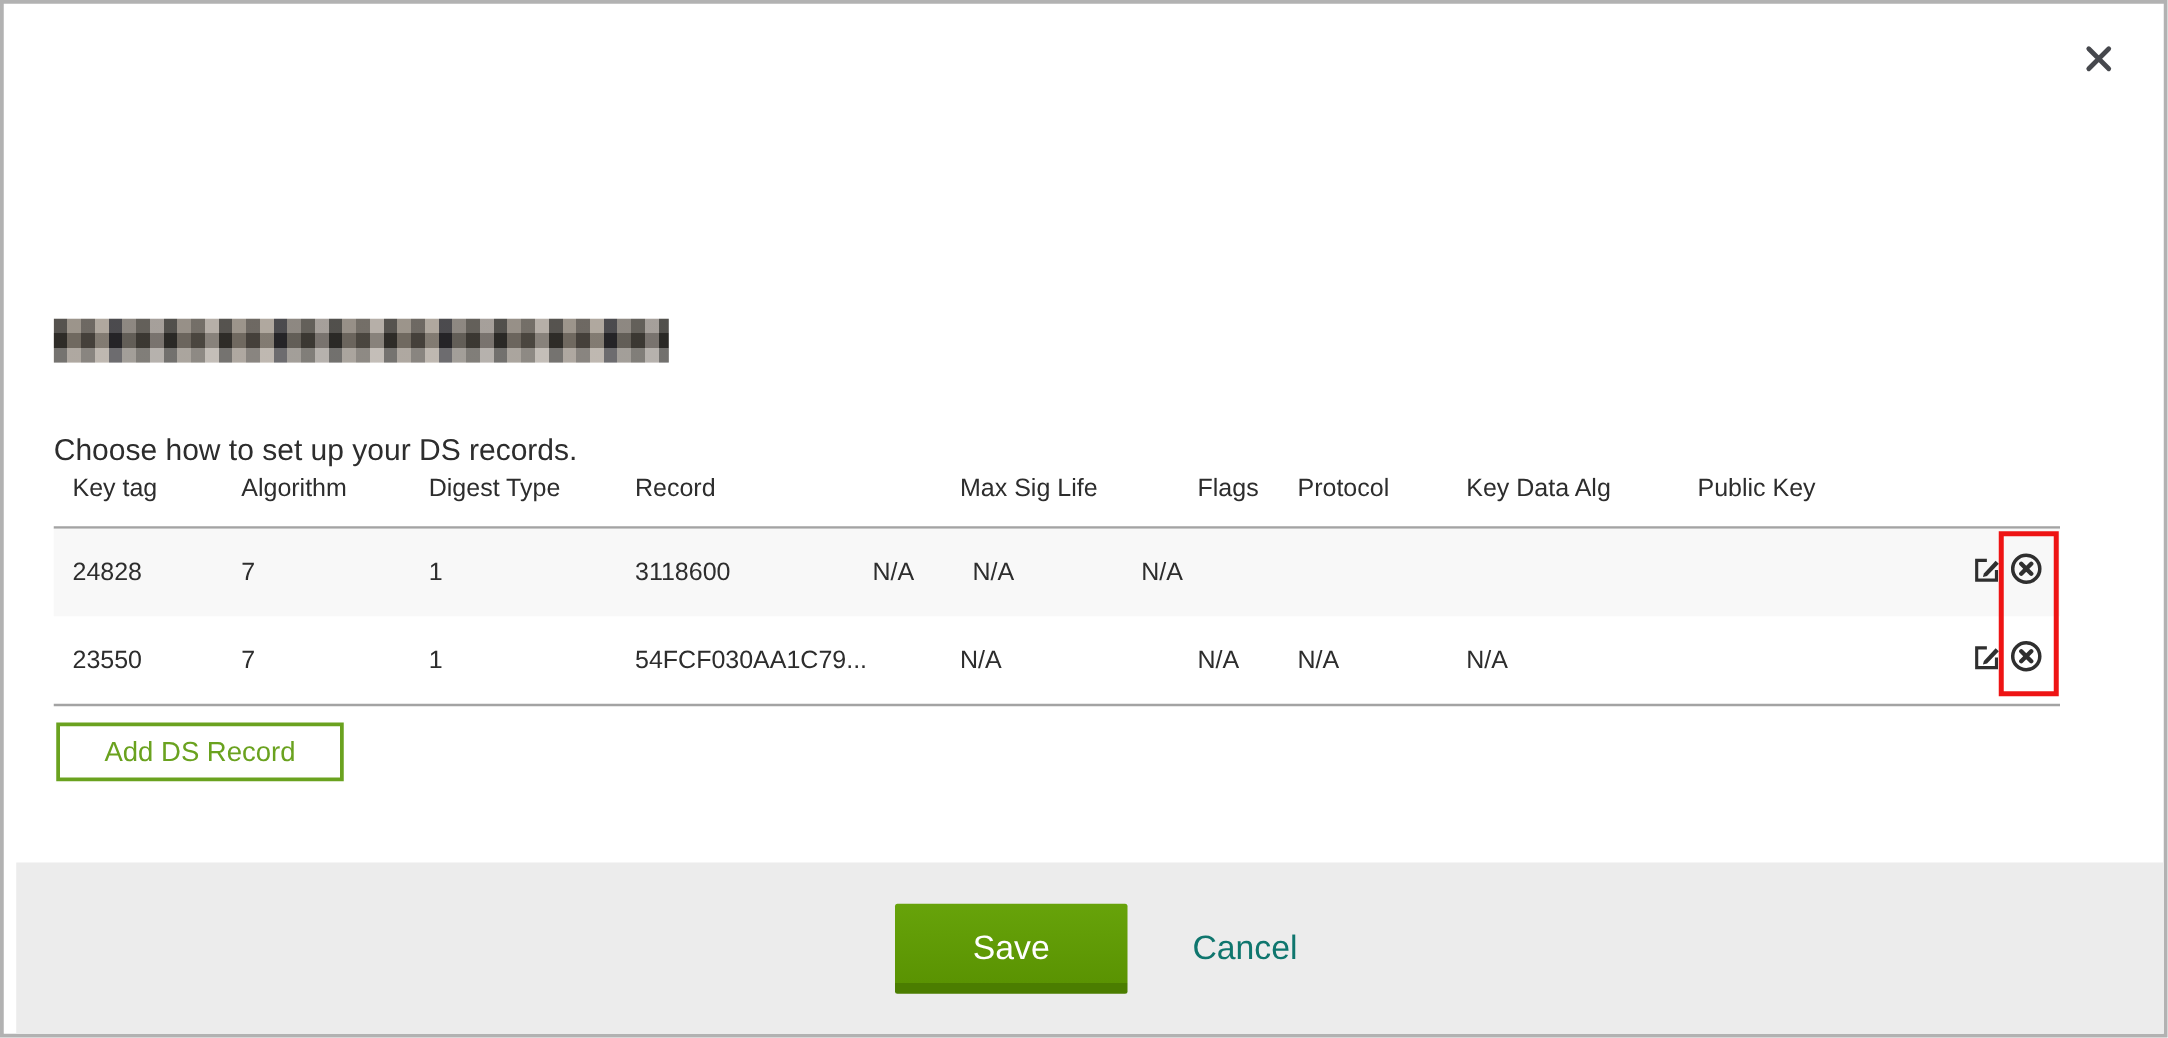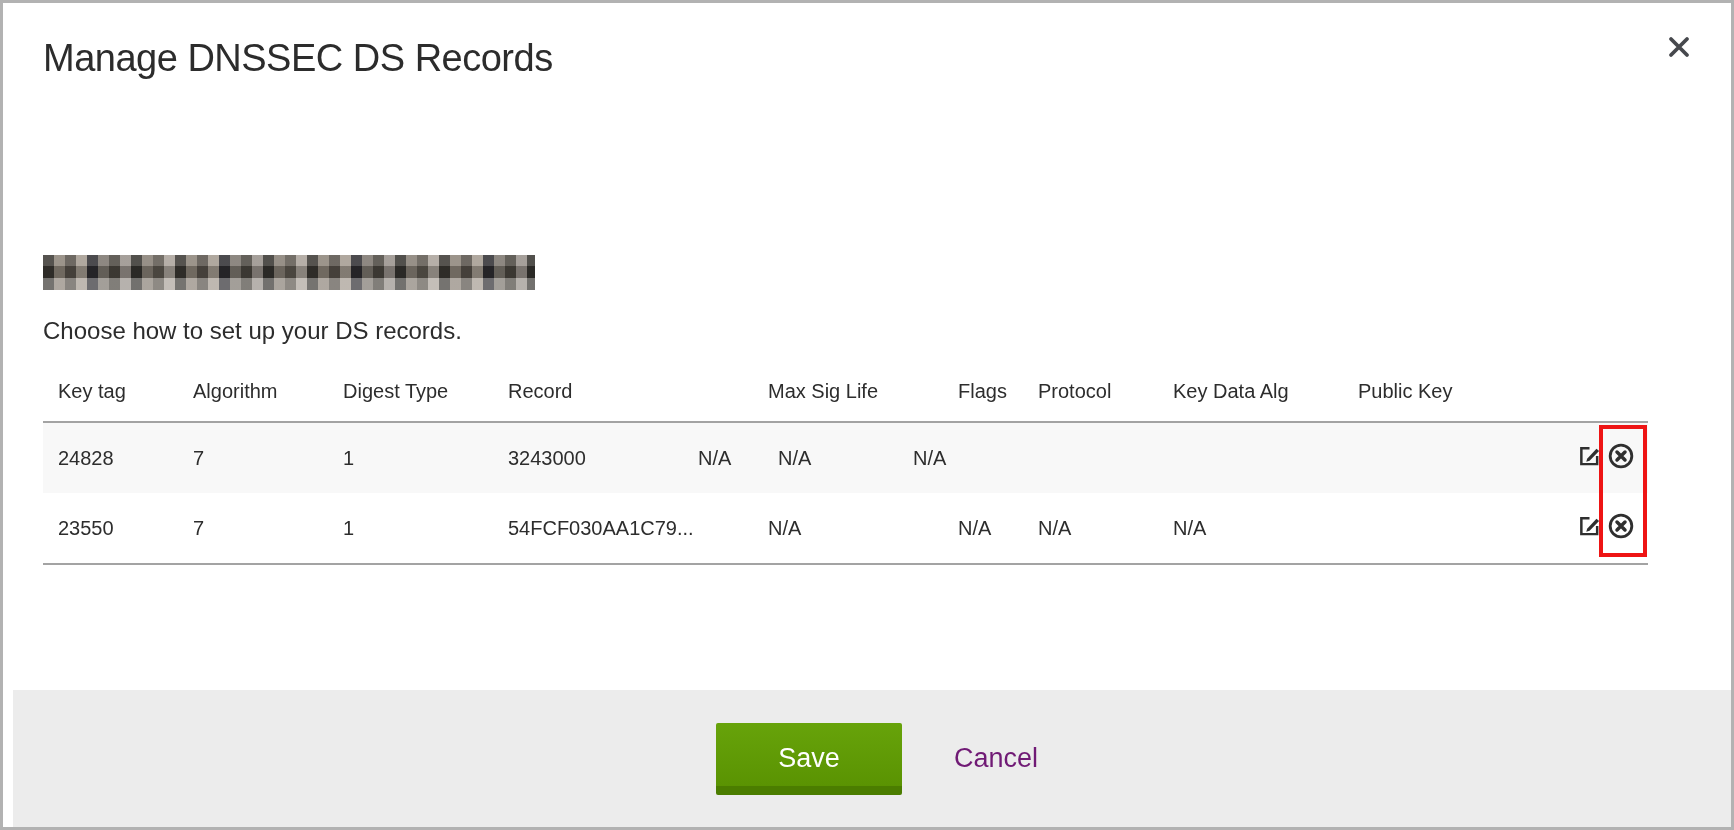--- a/index.html
+++ b/index.html
@@ -43,21 +43,21 @@
         rgba(0,0,0,0.20) 12px 24px,
         rgba(255,255,255,0.14) 24px 35px),
       repeating-linear-gradient(90deg,
         #3a3732 0 11px, #8c8378 11px 22px, #565049 22px 33px,
         #a39a8f 33px 44px, #2e2d31 44px 55px, #7b756d 55px 66px,
         #4a463f 66px 77px, #97908a 77px 88px, #35332f 88px 99px,
         #867e74 99px 110px, #5d574f 110px 121px, #aaa29a 121px 132px);
   }
   .instruction {
     position: absolute;
-    left: 40px; top: 314px;
+    left: 40px; top: 344px;
     font-size: 24px;
     color: #2d2d2d;
   }
   
   .ds-table {
     position: absolute;
     left: 40px; top: 358px;
     width: 1605px;
     font-size: 20px;
     color: #2d2d2d;
@@ -109,30 +109,29 @@
     border: none;
     border-radius: 2px;
     color: #ffffff;
     font-size: 27px;
     font-family: "Liberation Sans", sans-serif;
     display: flex; align-items: center; justify-content: center;
     cursor: pointer;
   }
   .cancel-link {
     font-size: 27px;
-    color: #701a75;
+    color: #0f766e;
     cursor: pointer;
   }
 </style>
 </head>
 <body>
 
 <div class="modal">
 
-  <div class="page-title">Manage DNSSEC DS Records</div>
 
   <div class="close-btn">
     <span>
       <svg width="24" height="24" viewBox="0 0 24 24">
         <path d="M4 4 L20 20 M20 4 L4 20" stroke="#46484d" stroke-width="3.8" stroke-linecap="round"></path>
       </svg>
     </span>
   </div>
 
   <div class="domain-redacted"></div>
@@ -151,21 +150,21 @@
       <div class="th c8">Key Data Alg</div>
       <div class="th c9">Public Key</div>
     </div>
 
     <div class="tbody">
 
       <div class="tr odd">
         <div class="c1">24828</div>
         <div class="c2">7</div>
         <div class="c3">1</div>
-        <div class="c5">3243000</div>
+        <div class="c5">3118600</div>
         <div class="c6">N/A</div>
         <div class="c7">N/A</div>
         <div class="c8">N/A</div>
         <div class="c9"></div>
         <div class="actions">
           <span class="icon-btn">
             <span>
               <svg width="23" height="23" viewBox="0 0 24 24">
                 <path d="M20 12.5 V21 H3.5 V4.5 H12" fill="none" stroke="#2f2f2f" stroke-width="2.6"></path>
                 <path d="M9.5 15.5 L19.3 4.9 L22 7.4 L12.1 17.6 L8.7 18.4 Z" fill="#2f2f2f"></path>
@@ -211,19 +210,20 @@
             </span>
           </span>
         </div>
       </div>
 
     </div>
   </div>
 
   <div class="highlight-box"></div>
 
+  <div class="add-btn">Add DS Record</div>
 
   <div class="footer">
     <button class="save-btn">Save</button>
     <span class="cancel-link">Cancel</span>
   </div>
 
 </div>
 
 </body></html>

